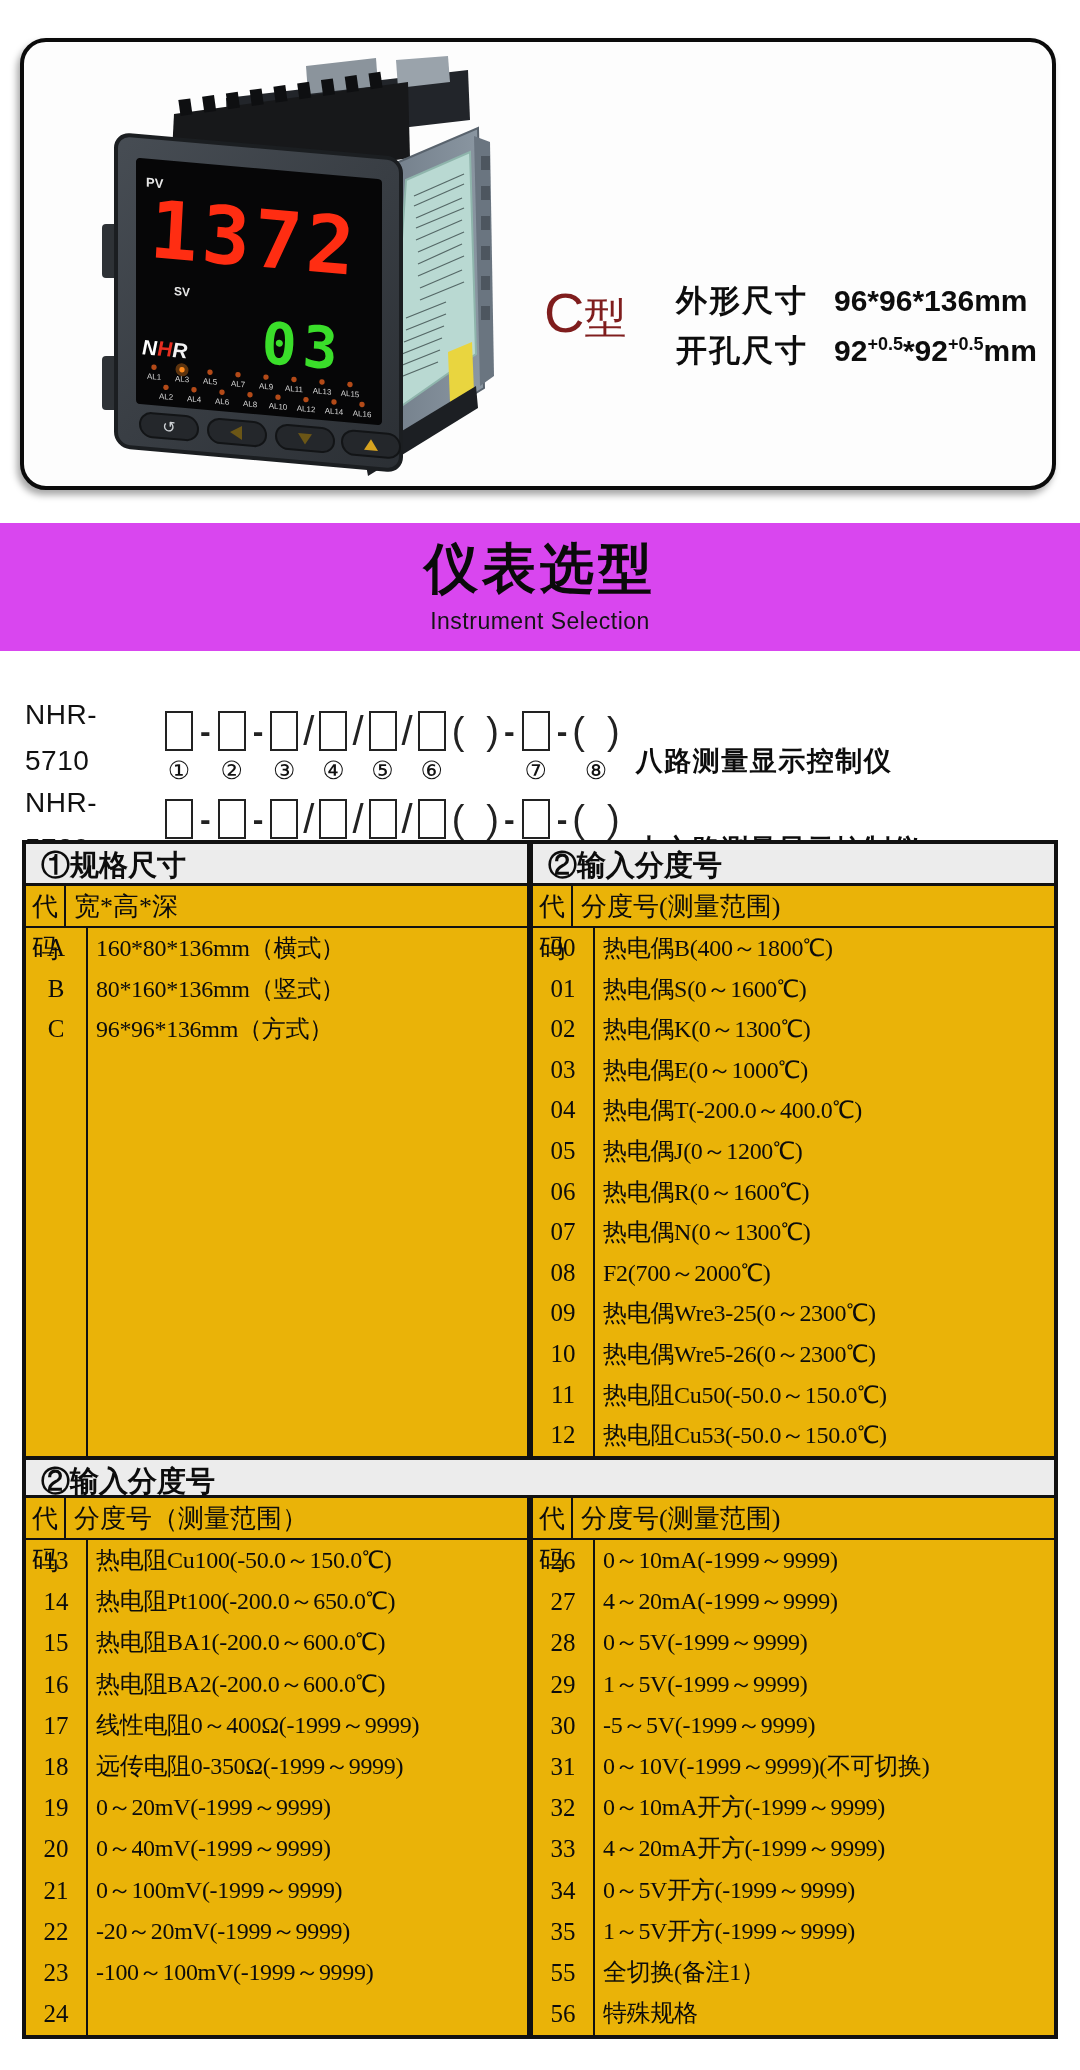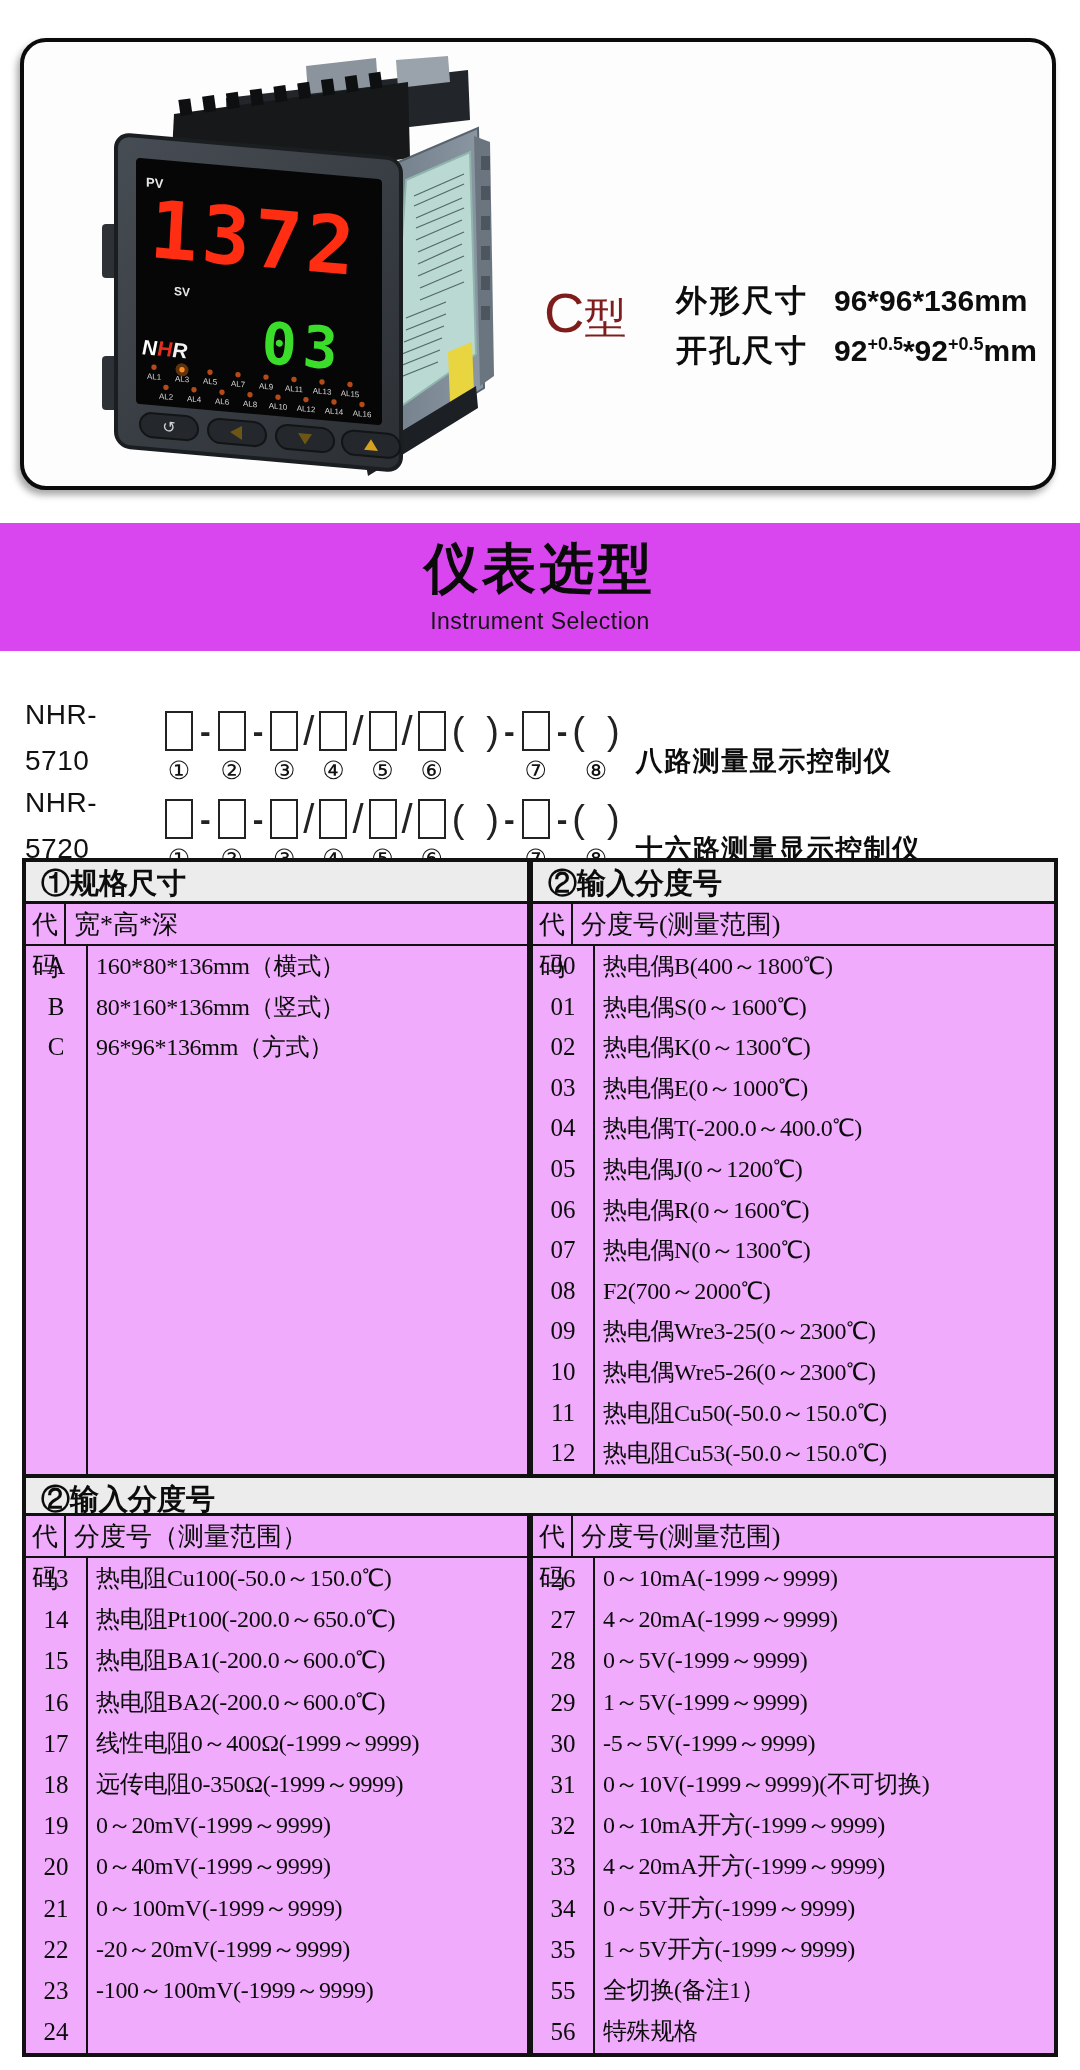--- a/index.html
+++ b/index.html
@@ -36,21 +36,21 @@
   .sym { height:46px; display:flex; align-items:center; color:#222; }
   .obox { display:inline-block; width:28px; height:40px; border:2px solid #222; background:#fff; margin:0 4px; }
   .sym.dash { font-size:32px; font-weight:700; padding:0 3px; }
   .sym.slash { font-size:40px; font-weight:400; padding:0 1px; }
   .sym.parens { font-size:38px; font-weight:300; padding:0 2px; }
   .pgap { display:inline-block; width:22px; }
   .num { height:28px; line-height:28px; font-size:25px; color:#111; margin-top:2px; }
   .osuffix { font-size:27px; font-weight:600; line-height:46px; margin-left:14px; letter-spacing:1.5px; color:#0d0d0d; }
 
   
-  .tbl-wrap { position:absolute; left:22px; top:858px; width:1036px; border:4px solid #111; background:#f0abfc;
+  .tbl-wrap { position:absolute; left:22px; top:840px; width:1036px; border:4px solid #111; background:#eab308;
               font-family:"Liberation Serif", serif; color:#0c0c0c; }
   .section { display:flex; }
   .half { }
   .half.lh { width:504px; border-right:3px solid #111; }
   .half.rh { flex:1; border-left:3px solid #111; }
   .sec-header { height:42px; line-height:42px; background:#ececec; border-bottom:3px solid #111;
                 font-family:"Liberation Sans", sans-serif; font-size:29px; font-weight:700; padding-left:15px; }
   .sec2-header { height:42px; line-height:42px; background:#ececec; border-top:4px solid #111; border-bottom:3px solid #111;
                  font-family:"Liberation Sans", sans-serif; font-size:29px; font-weight:700; padding-left:15px; }
   .sub-header { display:flex; height:42px; line-height:42px; border-bottom:2px solid #111; font-size:26px; }

